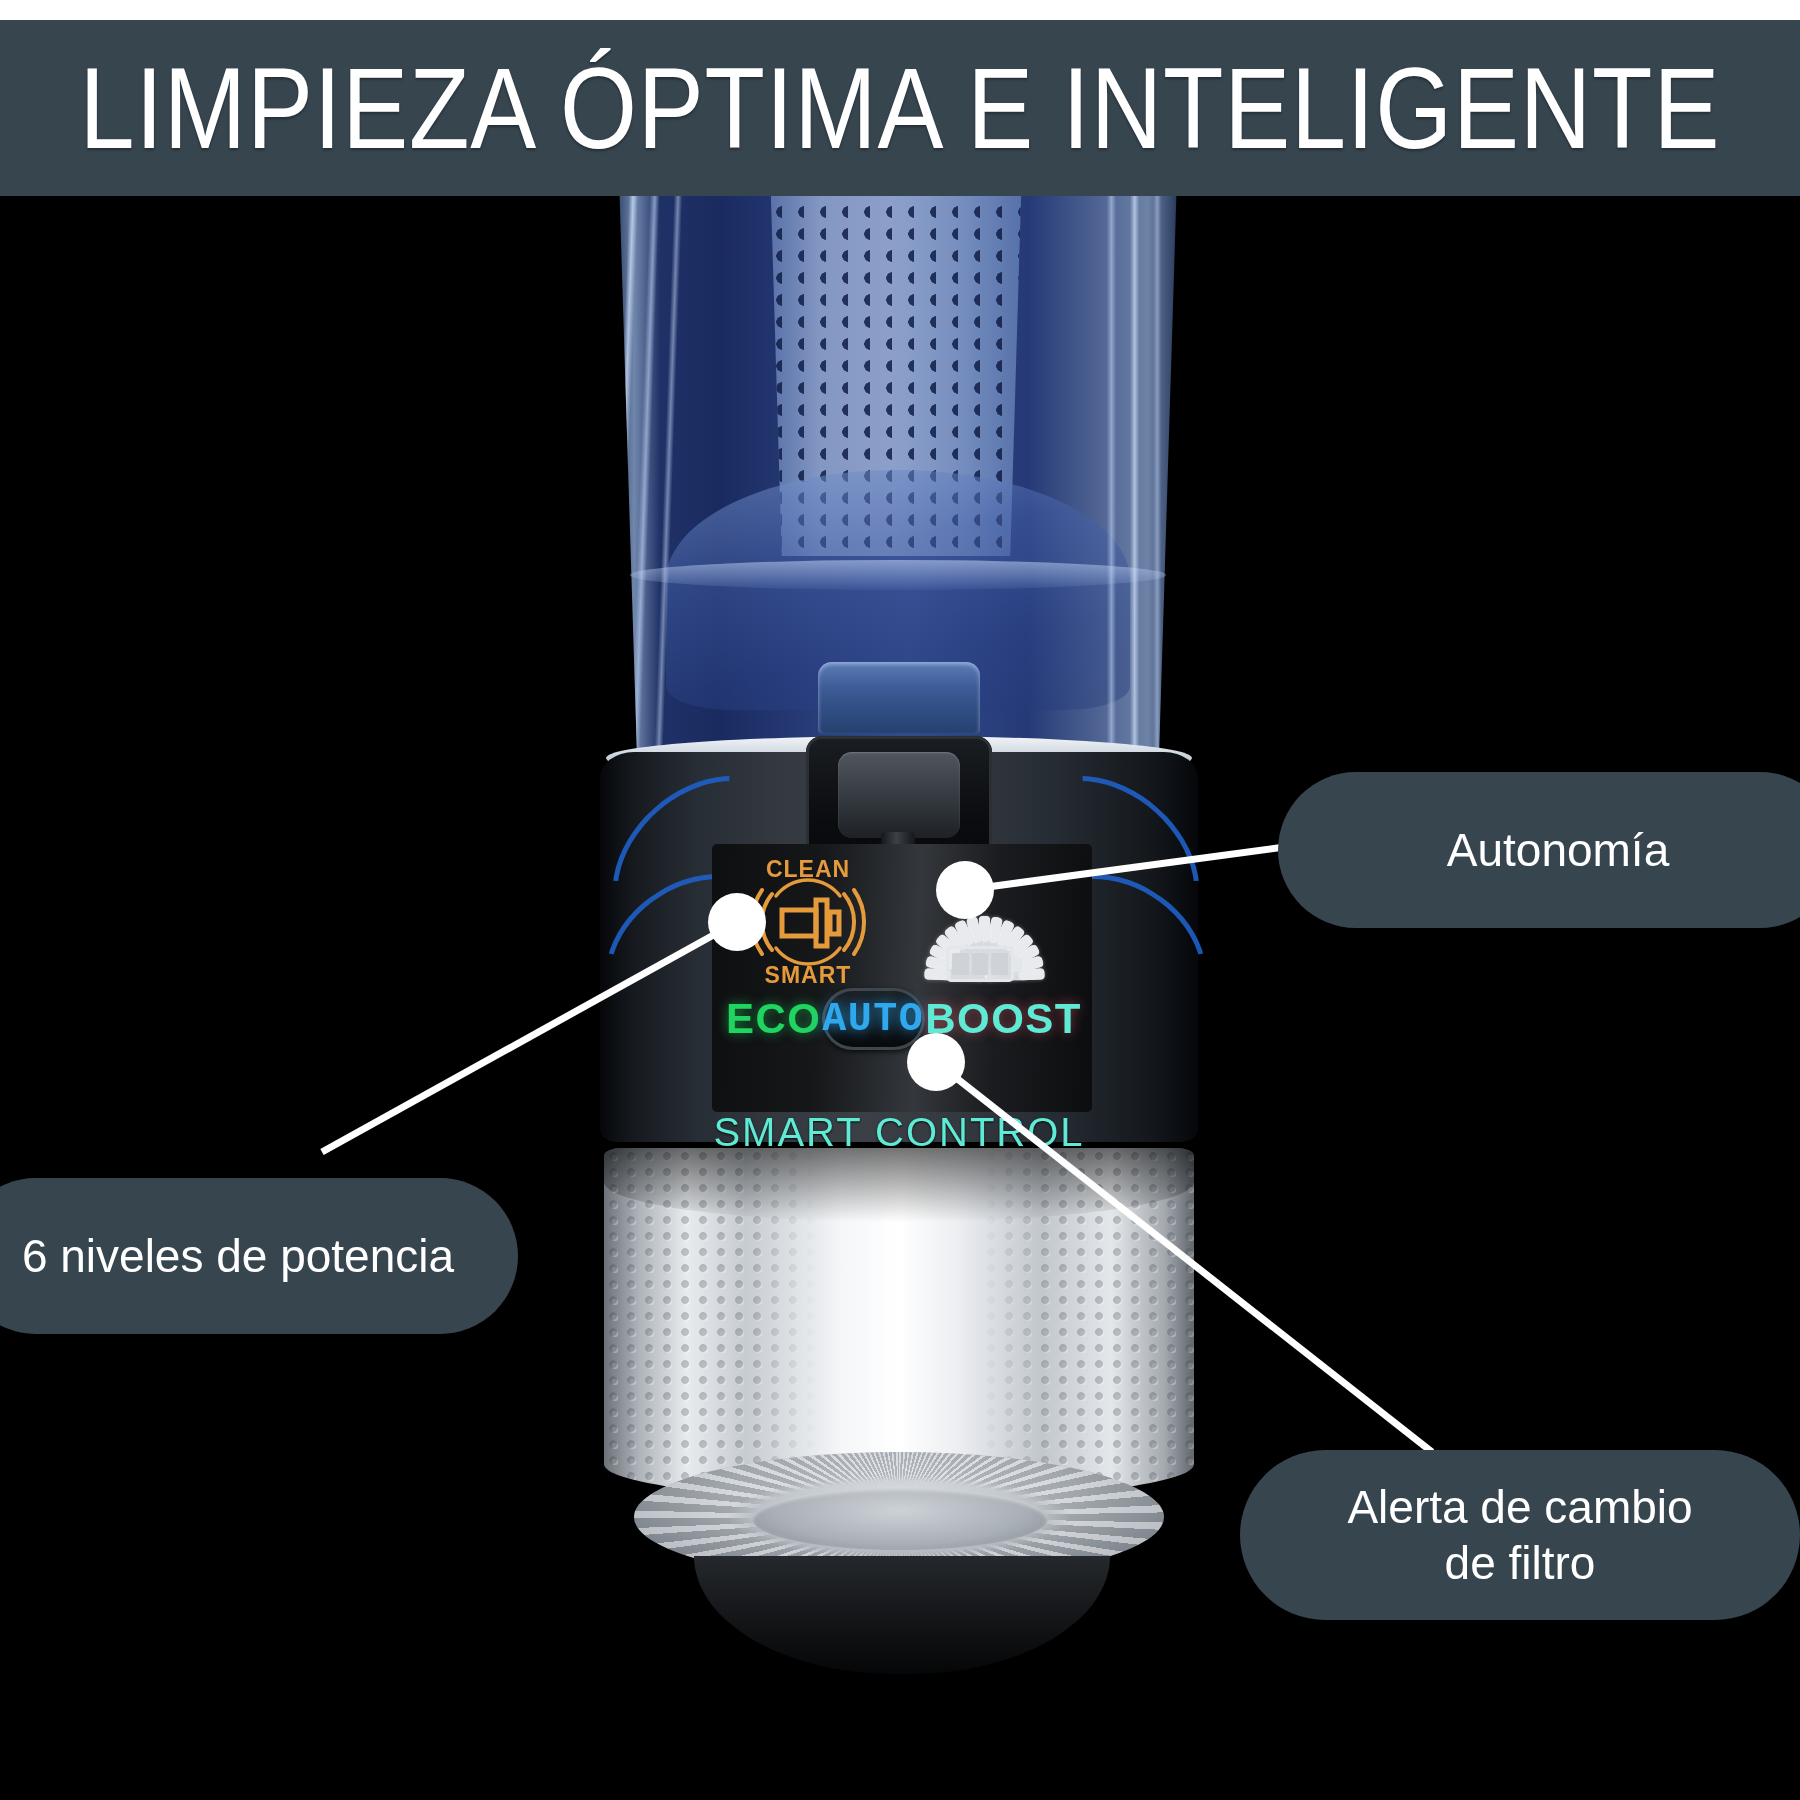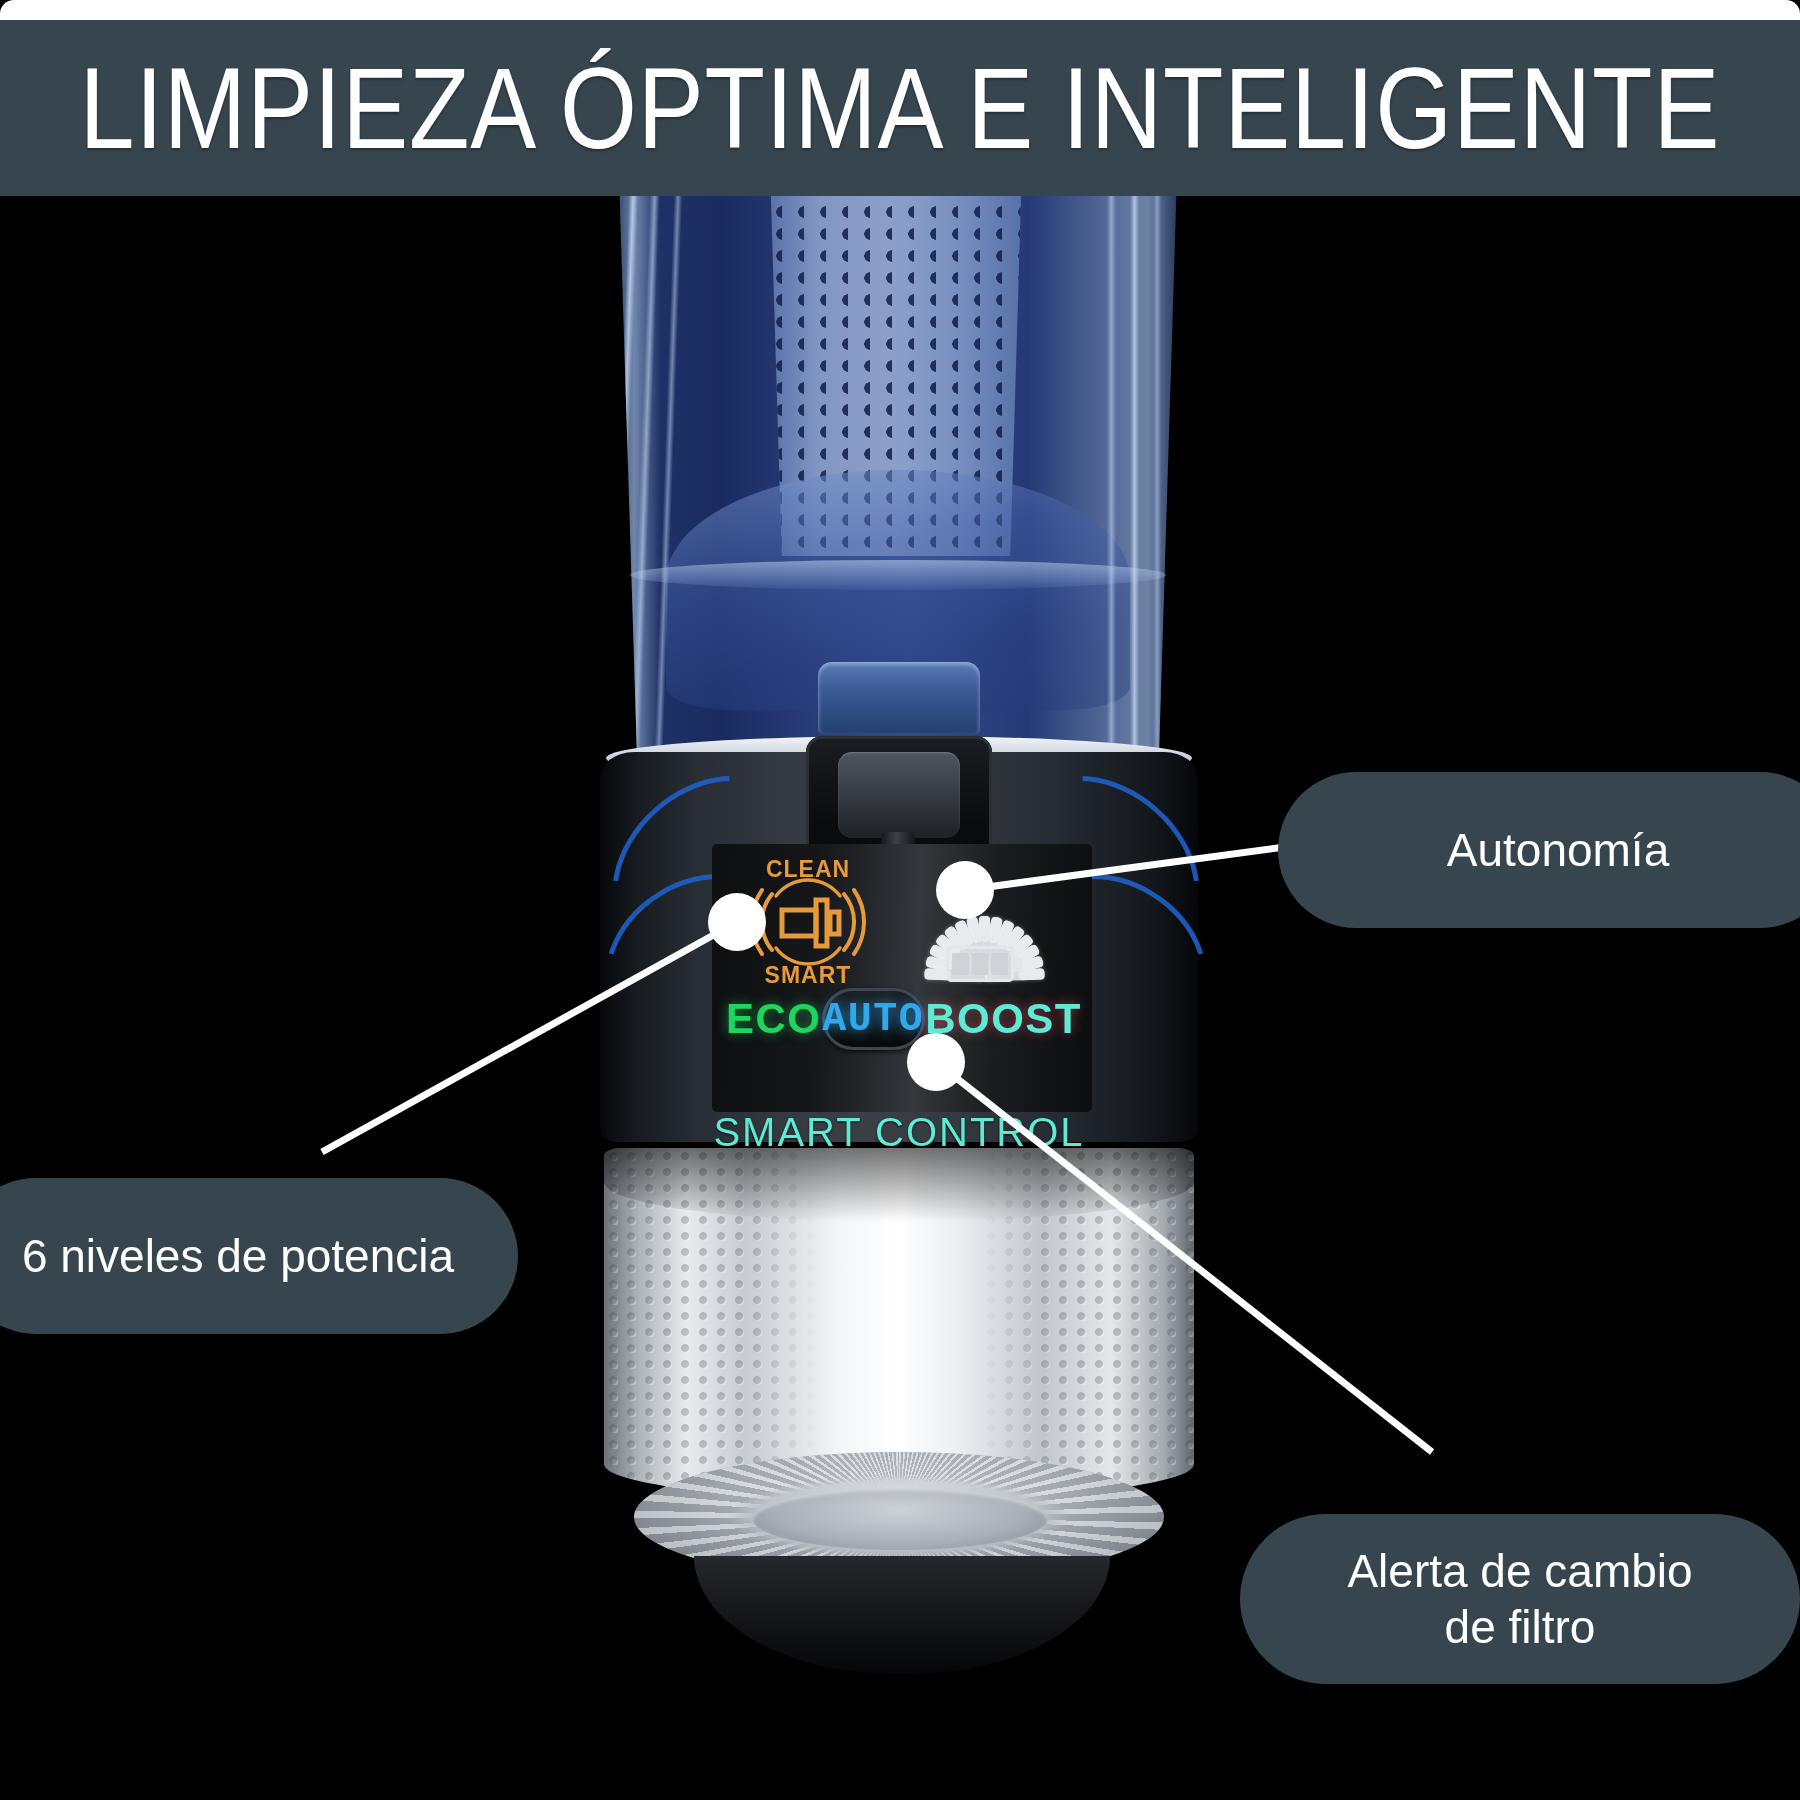--- a/index.html
+++ b/index.html
@@ -8,21 +8,20 @@
     padding: 0;
     background: #000000;
   }
   #stage {
     position: relative;
     width: 1800px;
     height: 1800px;
     background: #000000;
     overflow: hidden;
     font-family: "Liberation Sans", sans-serif;
-    border-radius: 14px;
   }
 
   
   .top-sliver {
     position: absolute;
     left: 0; top: 0;
     width: 1800px; height: 20px;
     background: #ffffff;
   }
   .header-band {
@@ -396,21 +395,21 @@
     align-items: center;
     justify-content: center;
     text-align: center;
     font-size: 46px;
     line-height: 1.22;
     box-sizing: border-box;
     padding: 0 46px;
   }
   #callout-autonomia     { left: 1278px; top: 772px;  width: 560px; height: 156px; }
   #callout-niveles       { left: -42px;  top: 1178px; width: 560px; height: 156px; }
-  #callout-filtro        { left: 1240px; top: 1514px; width: 560px; height: 170px; }
+  #callout-filtro        { left: 1240px; top: 1450px; width: 560px; height: 170px; }
 
   
   #leaders { position: absolute; left: 0; top: 0; width: 1800px; height: 1800px; }
 </style>
 </head>
 <body>
 
 <div id="stage">
 
   <div class="top-sliver"></div>

